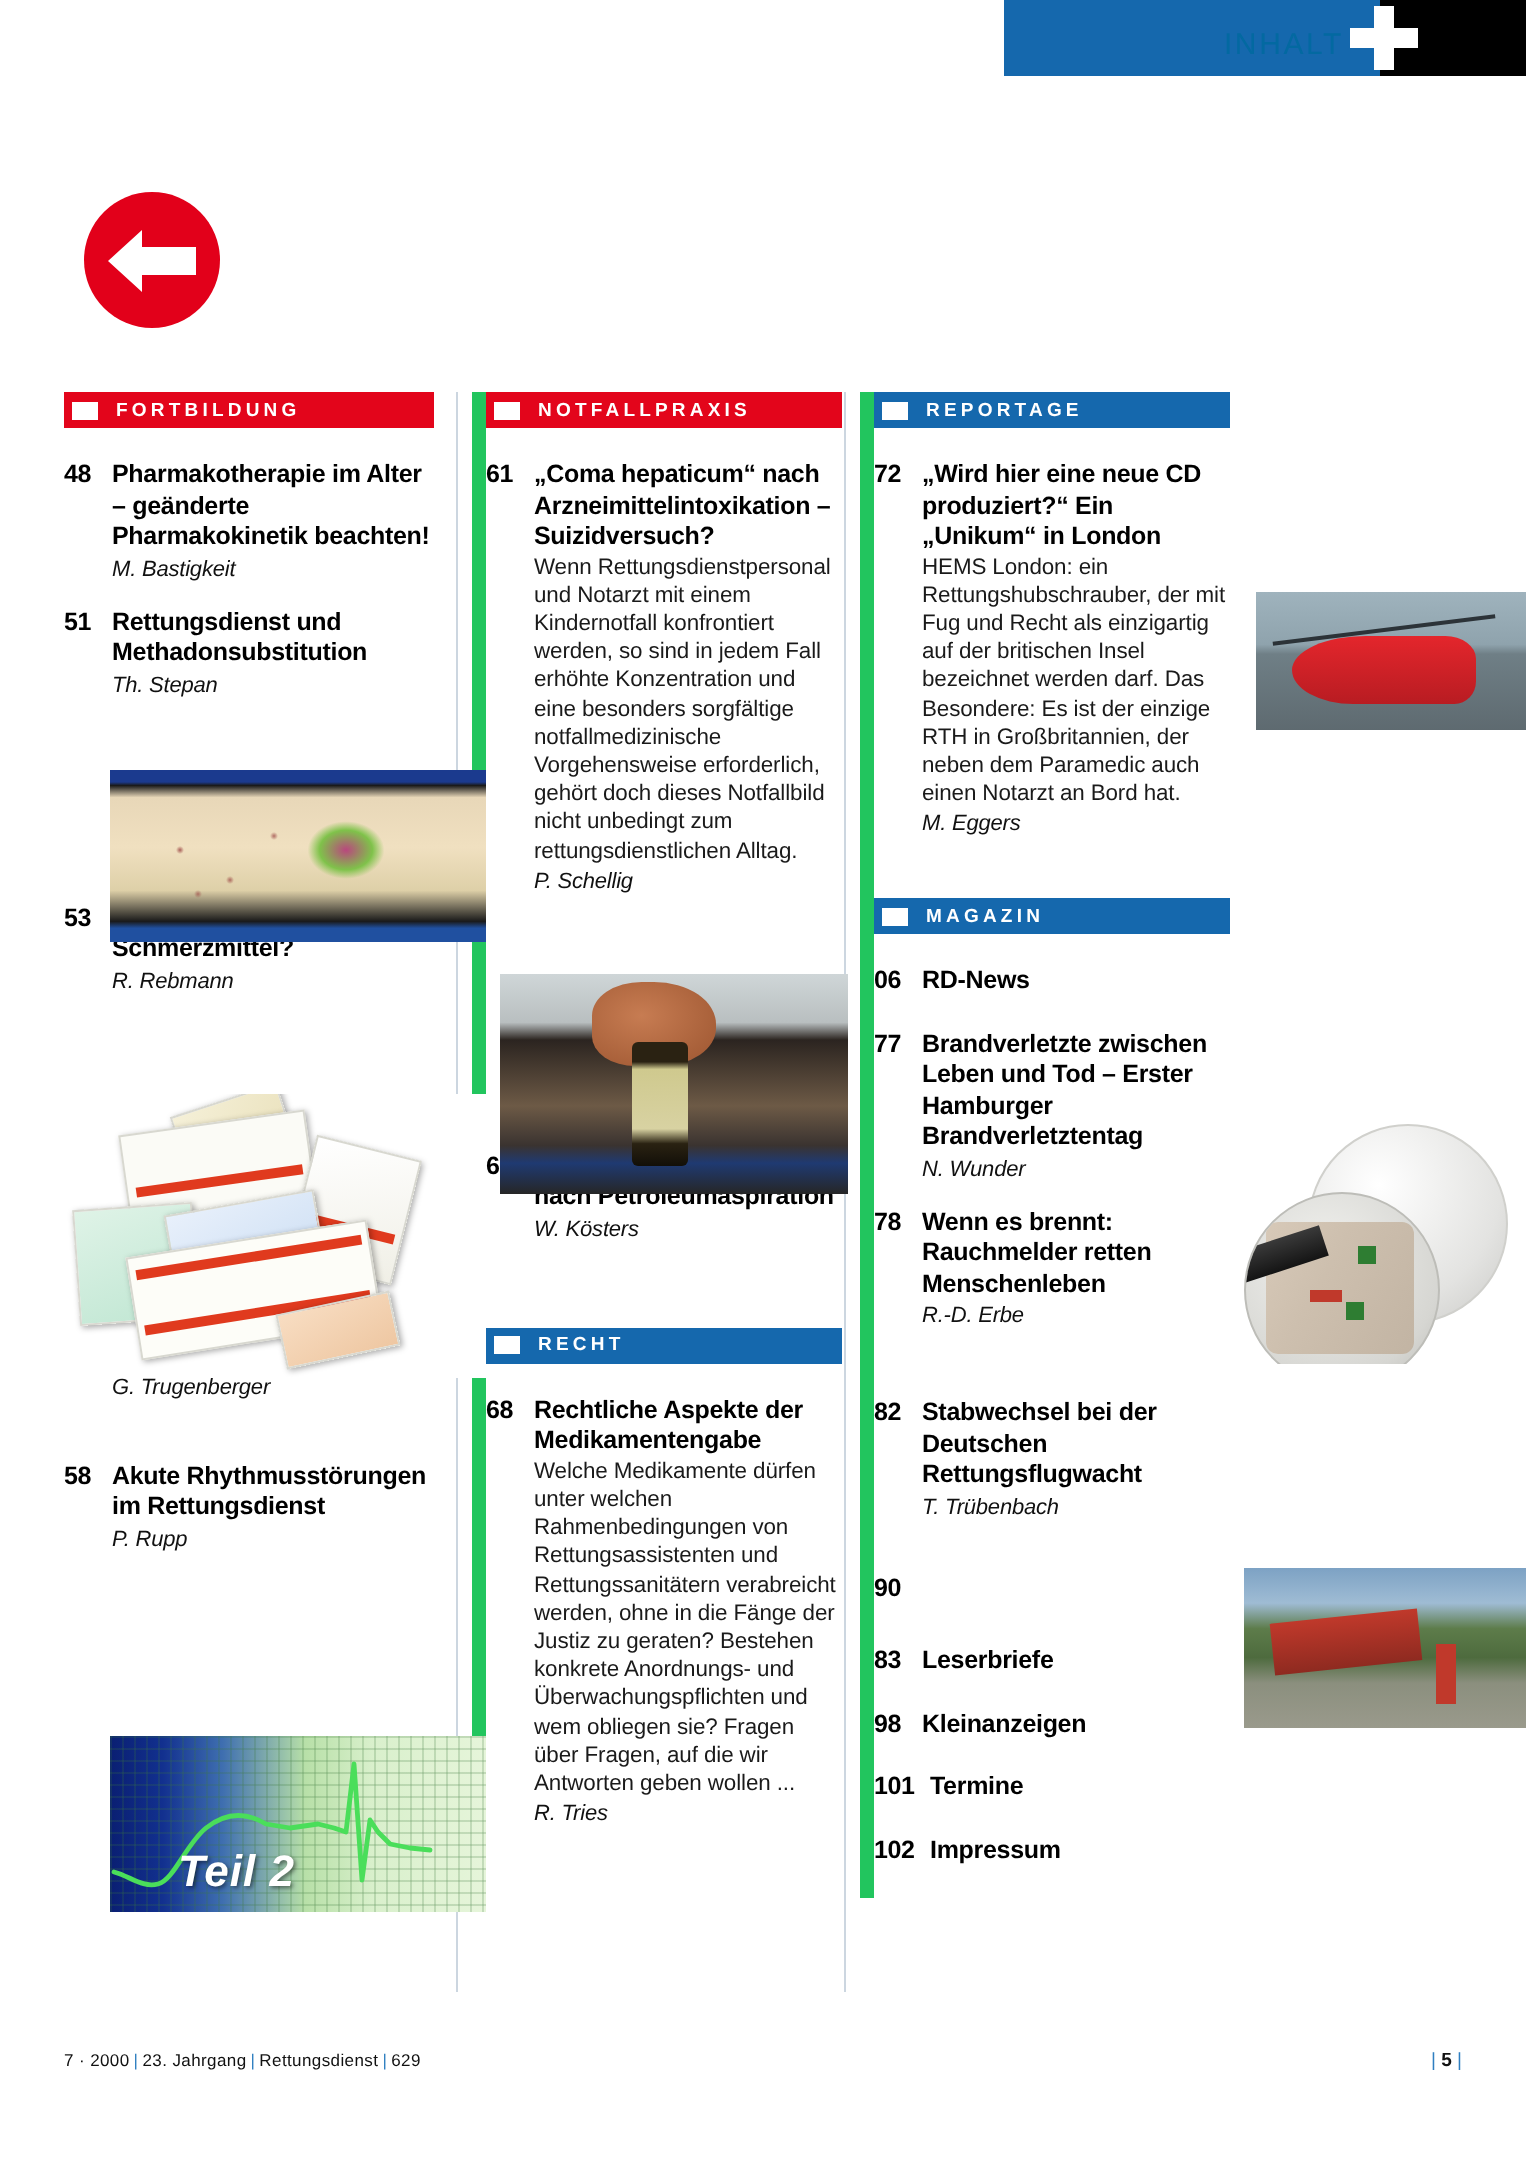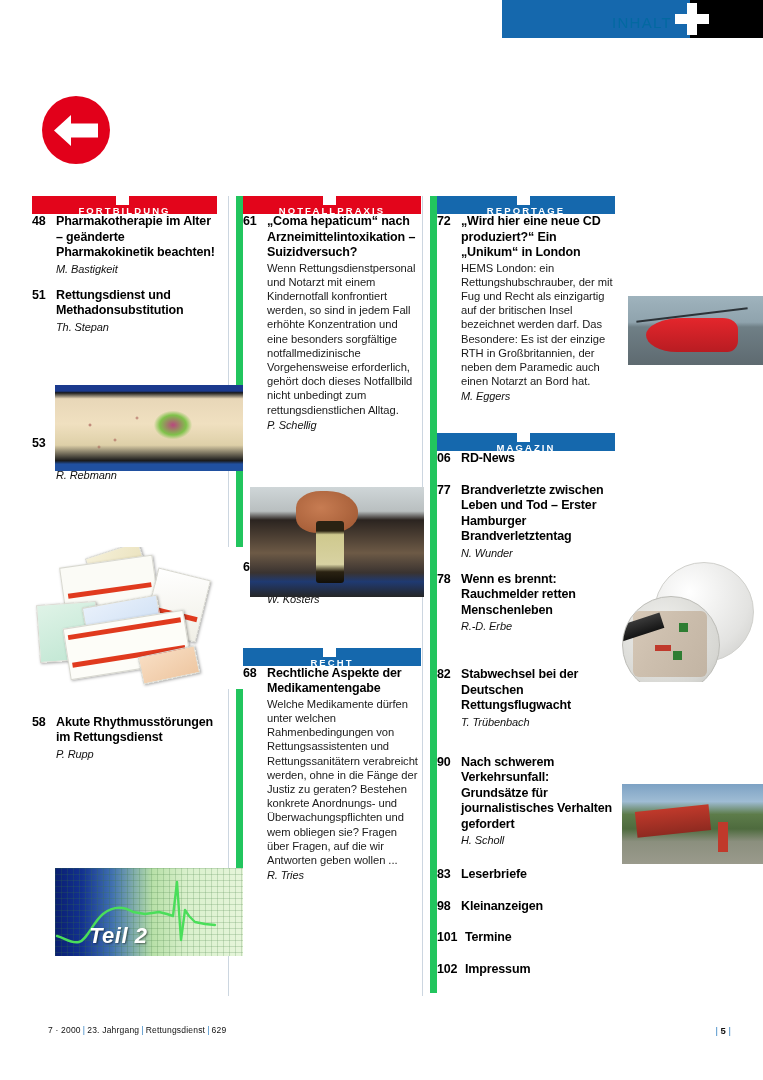--- a/index.html
+++ b/index.html
@@ -102,23 +102,23 @@
     width: 1px;
     background: #ccd6e0;
   }
   .rule1 { left: 228px; height: 800px; }
   .rule2 { left: 422px; height: 800px; }
 
   
   .section-bar {
     position: relative;
     height: 18px;
+    margin-bottom: 16px;
     display: flex;
     align-items: center;
-    flex-direction: column;
   }
   .section-bar.red  { background: #e3051b; }
   .section-bar.blue { background: #1568ad; }
   .section-bar .tick {
     width: 13px; height: 9px;
     background: #ffffff;
     margin-left: 4px;
     margin-right: 9px;
     flex: none;
   }
@@ -350,21 +350,21 @@
     font-size: 22px;
     font-weight: bold;
     font-style: italic;
     text-shadow: 1px 1px 2px rgba(0,0,0,.5);
     letter-spacing: 0.5px;
   }
 
   
   .footer {
     position: absolute;
-    left: 48px; right: 32px;
+    left: 32px; right: 32px;
     top: 1025px;
     height: 20px;
   }
   .footer-left {
     position: absolute;
     left: 0; top: 0;
     font-size: 8.5px;
     color: #111;
     letter-spacing: 0.2px;
     white-space: nowrap;
@@ -553,24 +553,20 @@
     <div class="body">
       <div class="ttl">Stabwechsel bei der Deutschen Rettungsflugwacht</div>
       <div class="auth">T. Trübenbach</div>
     </div>
   </div>
 
   <div style="height:14px"></div>
 
   <div class="entry">
     <div class="pg">90</div>
-    <div class="body">
-      <div class="ttl">Nach schwerem Verkehrsunfall: Grundsätze für journalistisches Verhalten gefordert</div>
-      <div class="auth">H. Scholl</div>
-    </div>
   </div>
 
   <div style="height:8px"></div>
 
   <div class="entry simple">
     <div class="pg">83</div>
     <div class="body">
       <div class="ttl">Leserbriefe</div>
     </div>
   </div>

